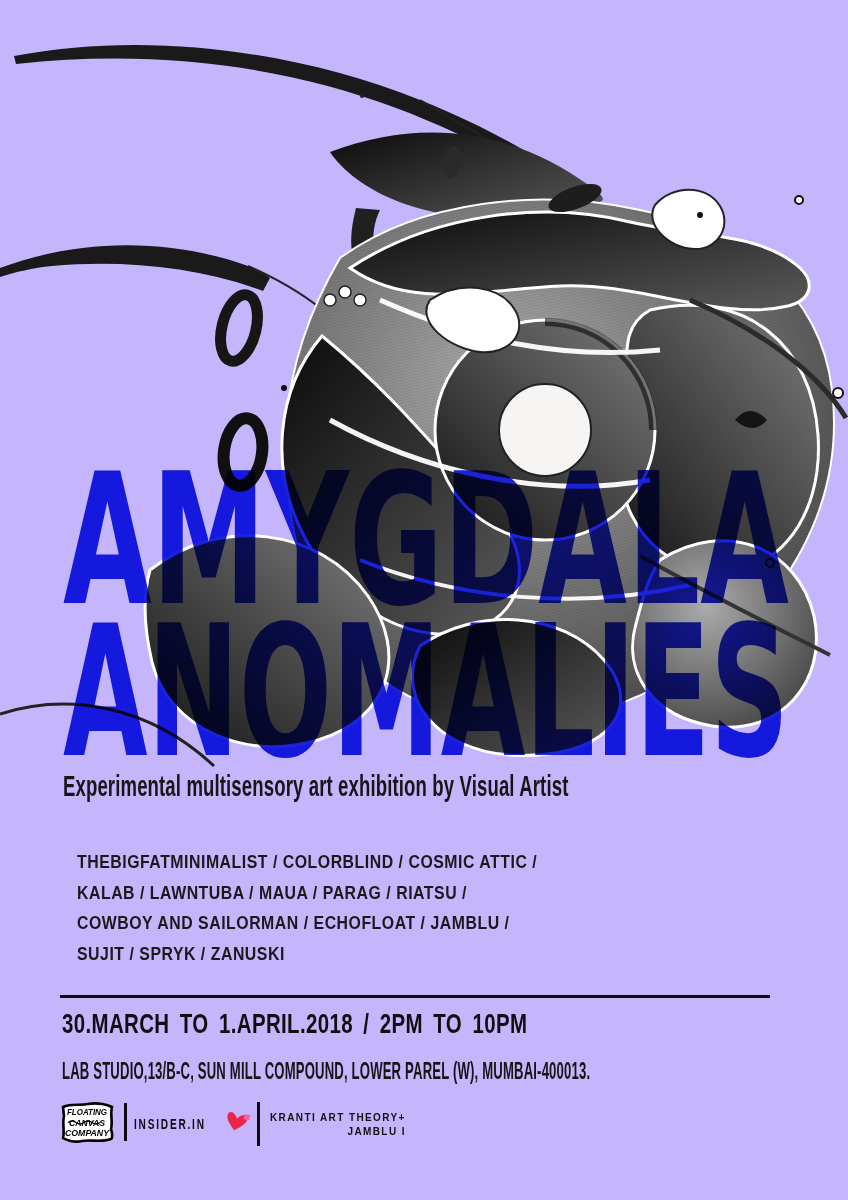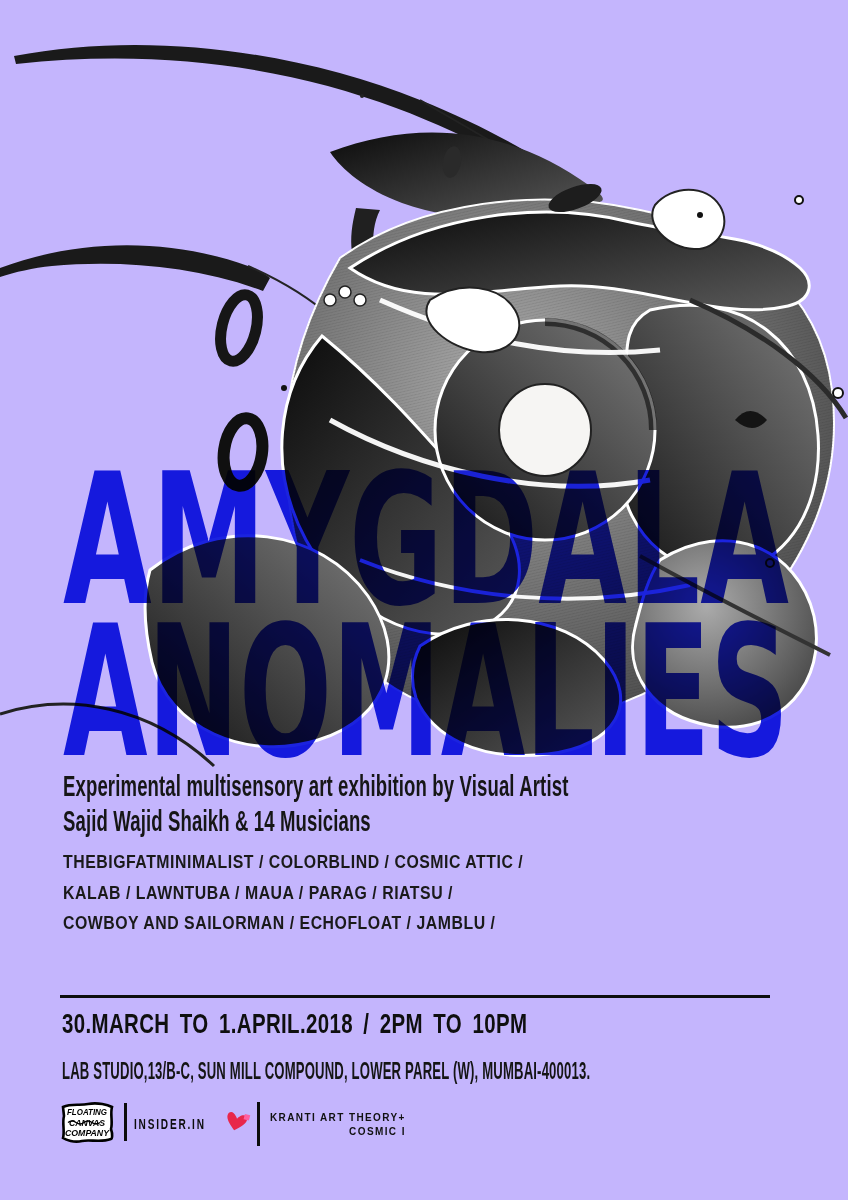--- a/index.html
+++ b/index.html
@@ -10,21 +10,21 @@
   .abs{position:absolute;}
   .condx{display:inline-block;transform-origin:0 0;white-space:nowrap;}
   
   .title-svg{position:absolute;left:62px;mix-blend-mode:multiply;}
   .title-svg text{fill:#1b23df;font-family:"DejaVu Sans","Liberation Sans",sans-serif;font-weight:bold;}
   
   .subtitle-line{position:absolute;left:63px;font-size:29px;font-weight:700;color:#161616;letter-spacing:0.2px;}
   .subtitle-line .condx{transform:scaleX(0.64);}
   
   .musicians{position:absolute;left:63px;top:852px;font-size:18px;font-weight:700;color:#1a1a1a;}
-  .musicians .line{height:30.5px;letter-spacing:0.6px;}
+  .musicians .line{height:30.5px;letter-spacing:0.6px;margin-left:14px;}
   .musicians .condx{transform:scaleX(0.88);}
   
   .rule{position:absolute;left:60px;top:995px;width:710px;height:3px;background:#0e0e0e;}
   
   .date-line{position:absolute;left:62px;top:1008px;font-size:28px;font-weight:700;color:#0f0f0f;word-spacing:6px;letter-spacing:0.5px;}
   .date-line .condx{transform:scaleX(0.73);}
   .address-line{position:absolute;left:62px;top:1058px;font-size:23px;font-weight:700;color:#151515;letter-spacing:0.3px;}
   .address-line .condx{transform:scaleX(0.57);}
   
   .fcc{position:absolute;left:58px;top:1100px;}
@@ -117,33 +117,33 @@
   <svg class="title-svg" style="top:466px;" width="730" height="142" viewBox="0 0 730 142">
     <text x="1" y="137" font-size="182" textLength="726" lengthAdjust="spacingAndGlyphs">AMYGDALA</text>
   </svg>
   <svg class="title-svg" style="top:618px;" width="730" height="142" viewBox="0 0 730 142">
     <text x="1" y="137" font-size="182" textLength="726" lengthAdjust="spacingAndGlyphs">ANOMALIES</text>
   </svg>
 
   <div class="subtitle-line" style="top:770px;">
     <span class="condx">Experimental multisensory art exhibition by Visual Artist</span>
   </div>
-  <div class="subtitle-line" style="top:805px;">
-    <span class="condx">Sajid Wajid Shaikh &amp; 14 Musicians</span>
-  </div>
 
   <div class="musicians">
     <div class="line">
       <span class="condx">THEBIGFATMINIMALIST / COLORBLIND / COSMIC ATTIC /</span>
     </div>
     <div class="line">
       <span class="condx">KALAB / LAWNTUBA / MAUA / PARAG / RIATSU /</span>
     </div>
     <div class="line">
       <span class="condx">COWBOY AND SAILORMAN / ECHOFLOAT / JAMBLU /</span>
+    </div>
+    <div class="line">
+      <span class="condx">SUJIT / SPRYK / ZANUSKI</span>
     </div>
   </div>
 
   <div class="rule"></div>
 
   <div class="date-line">
     <span class="condx">30.MARCH TO 1.APRIL.2018 / 2PM TO 10PM</span>
   </div>
   <div class="address-line">
     <span class="condx">LAB STUDIO,13/B-C, SUN MILL COMPOUND, LOWER PAREL (W), MUMBAI-400013.</span>
@@ -167,16 +167,16 @@
     <g transform="rotate(14 13 11)">
       <path d="M11,19 C5,14 1,10 1,6 C1,2.5 4,1 6.5,2.5 C8.5,3.6 10,5.5 11,7 C12,5.5 13.5,3.6 15.5,2.5 C18,1 21,2.5 21,6 C21,10 17,14 11,19 Z" fill="#e8274b"></path>
       <rect x="17.5" y="0.5" width="5.5" height="5.5" fill="#ff5fa0"></rect>
     </g>
   </svg>
 
   <div class="vdiv d2"></div>
 
   <div class="kranti">
     <div>KRANTI ART THEORY+</div>
-    <div>COSMIC I</div>
+    <div>JAMBLU I</div>
   </div>
 
 </div>
 
 </body></html>

